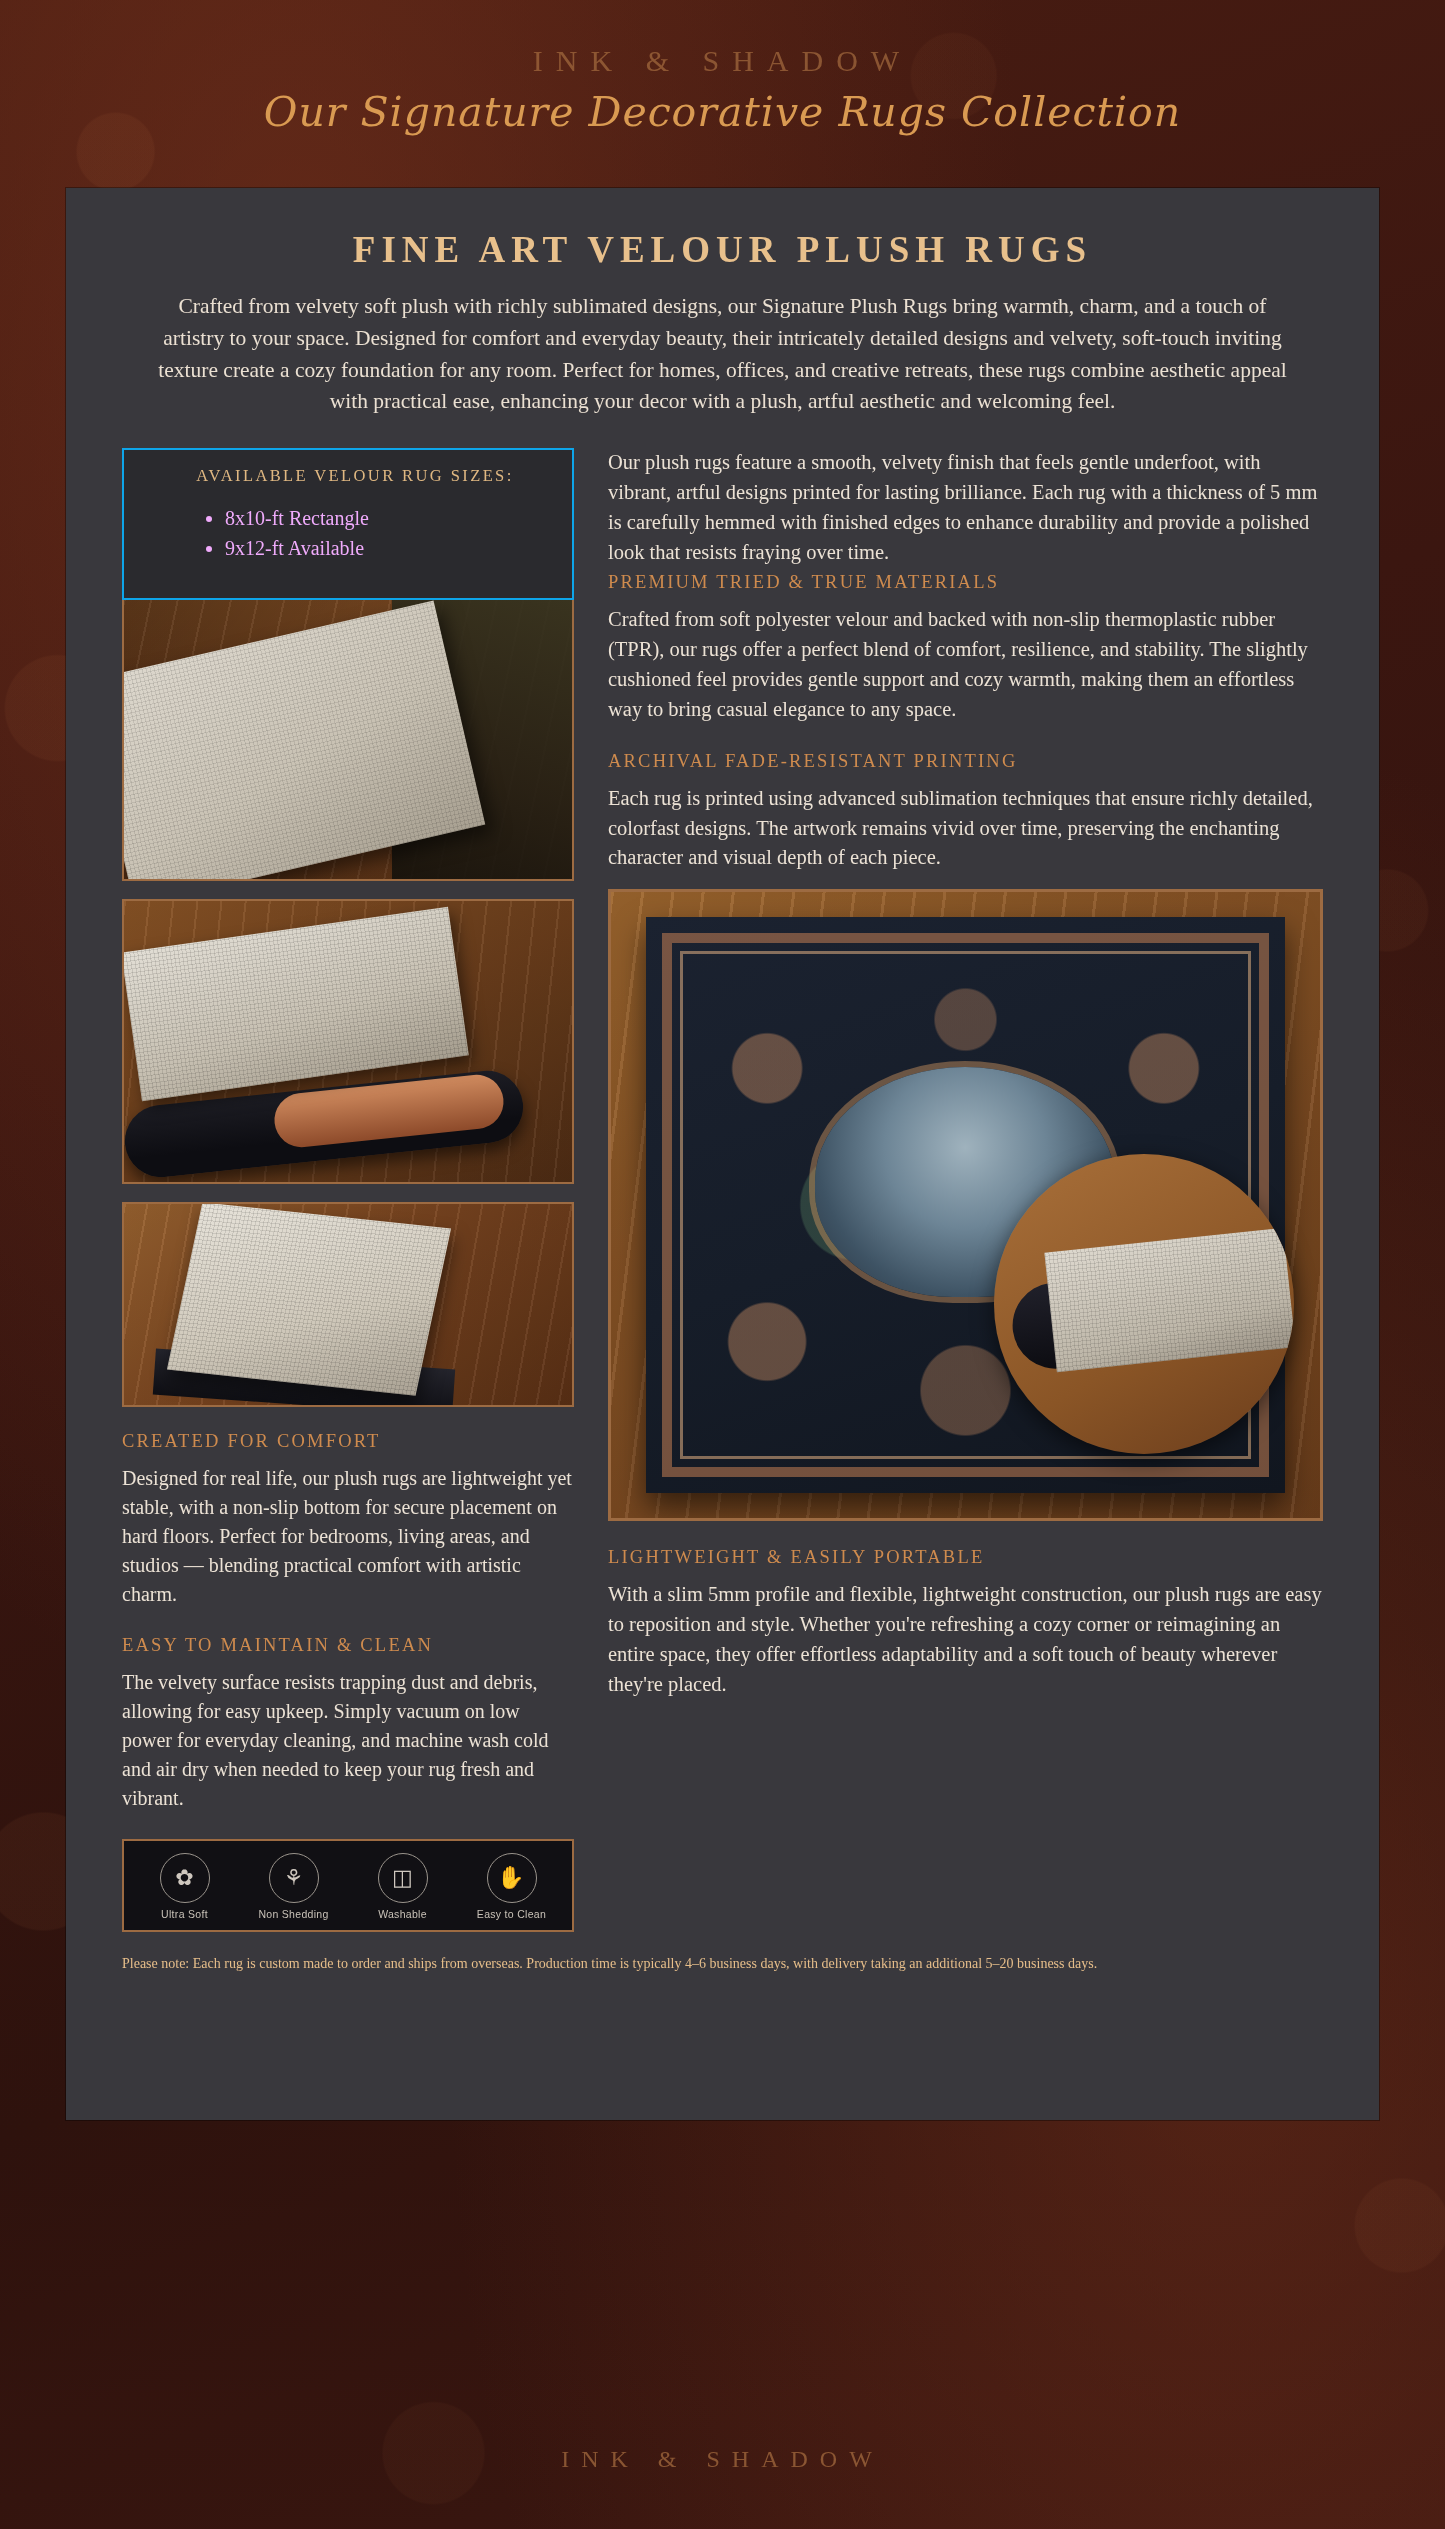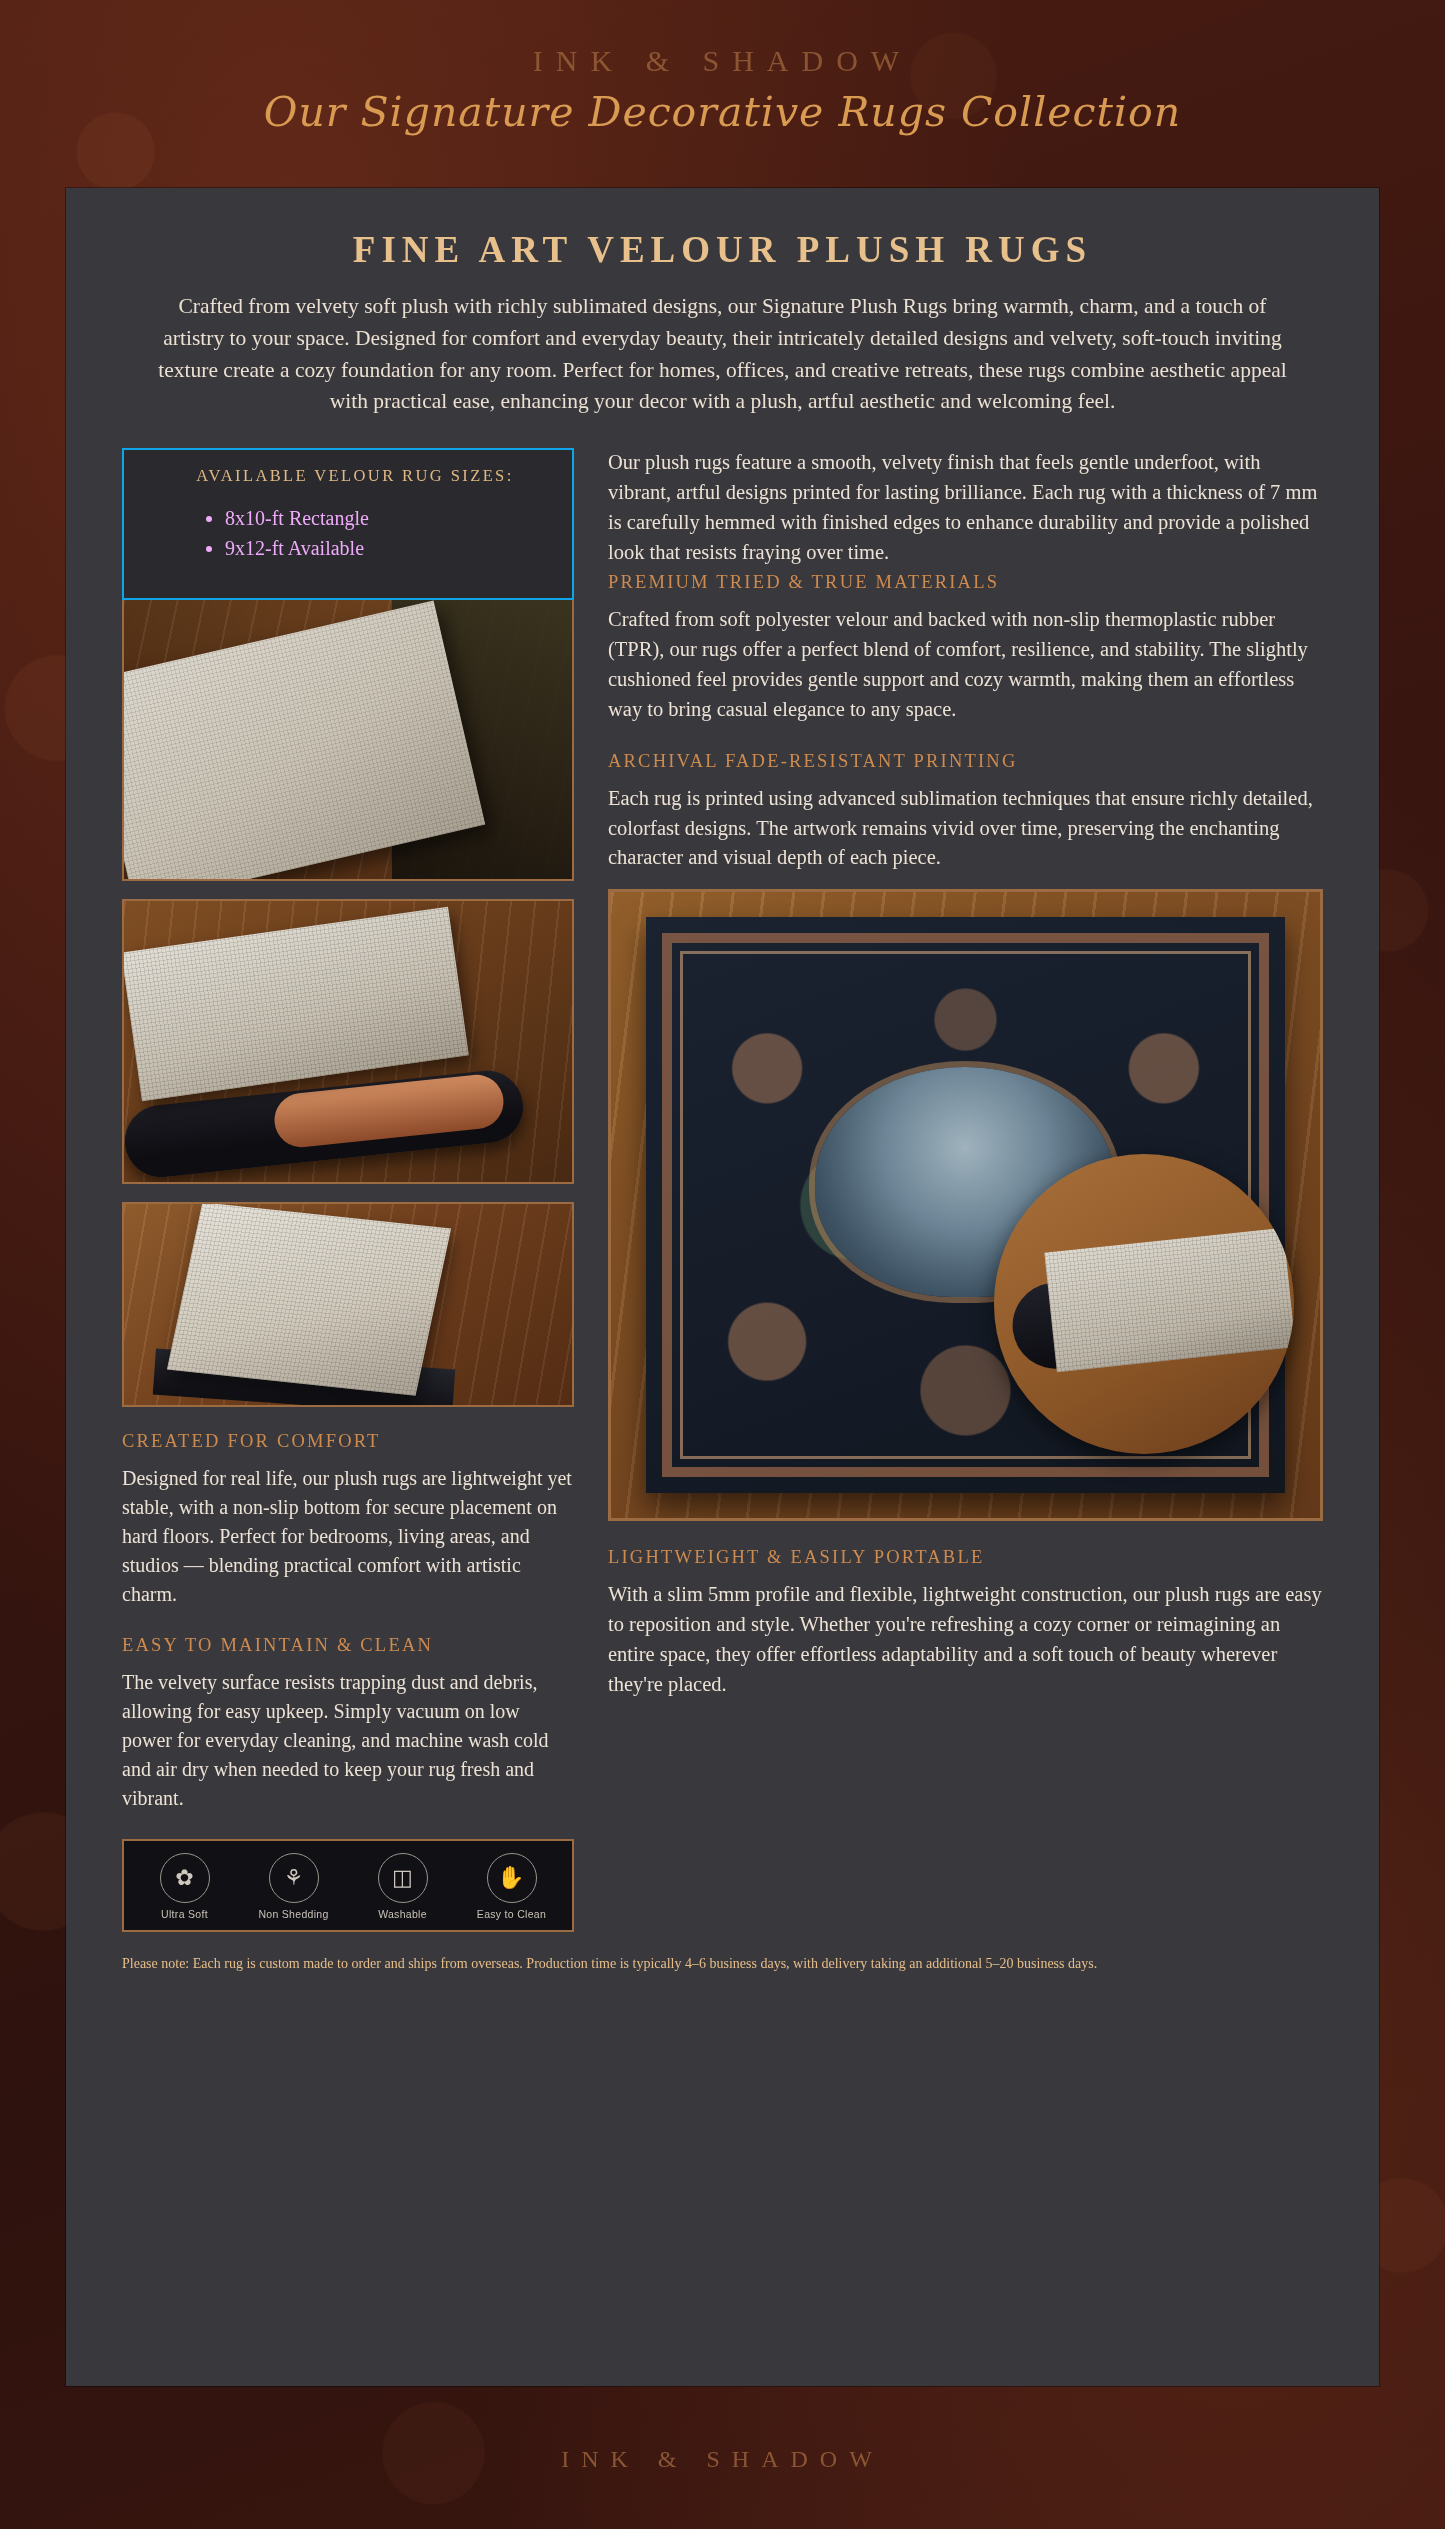--- a/index.html
+++ b/index.html
@@ -68,21 +68,21 @@
     color: #d99a52;
     letter-spacing: 1px;
   }
 
   
   .panel {
     position: absolute;
     top: 188px;
     left: 66px;
     width: 1313px;
-    height: 2198px;
+    height: 1932px;
     background: #39383d;
     box-shadow: 0 0 0 1px rgba(0,0,0,.35);
     z-index: 2;
   }
   .panel-inner {
     position: absolute;
     inset: 0;
     padding: 28px 56px 18px 56px;
     box-sizing: border-box;
   }
@@ -463,21 +463,21 @@
             <div class="icon-cell">
               <div class="glyph">✋</div>
               <div class="cap">Easy to Clean</div>
             </div>
           </div>
 
         </div>
 
         <div class="col-right">
 
-          <p class="body">Our plush rugs feature a smooth, velvety finish that feels gentle underfoot, with vibrant, artful designs printed for lasting brilliance. Each rug with a thickness of 7 mm is carefully hemmed with finished edges to enhance durability and provide a polished look that resists fraying over time.</p>
+          <p class="body">Our plush rugs feature a smooth, velvety finish that feels gentle underfoot, with vibrant, artful designs printed for lasting brilliance. Each rug with a thickness of 5 mm is carefully hemmed with finished edges to enhance durability and provide a polished look that resists fraying over time.</p>
 
           <h3 class="sec">Premium Tried &amp; True Materials</h3>
           <p class="body">Crafted from soft polyester velour and backed with non-slip thermoplastic rubber (TPR), our rugs offer a perfect blend of comfort, resilience, and stability. The slightly cushioned feel provides gentle support and cozy warmth, making them an effortless way to bring casual elegance to any space.</p>
 
           <h3 class="sec">Archival Fade-Resistant Printing</h3>
           <p class="body">Each rug is printed using advanced sublimation techniques that ensure richly detailed, colorfast designs. The artwork remains vivid over time, preserving the enchanting character and visual depth of each piece.</p>
 
           <div class="hero">
             <div class="rug">
               <div class="border1"></div>

